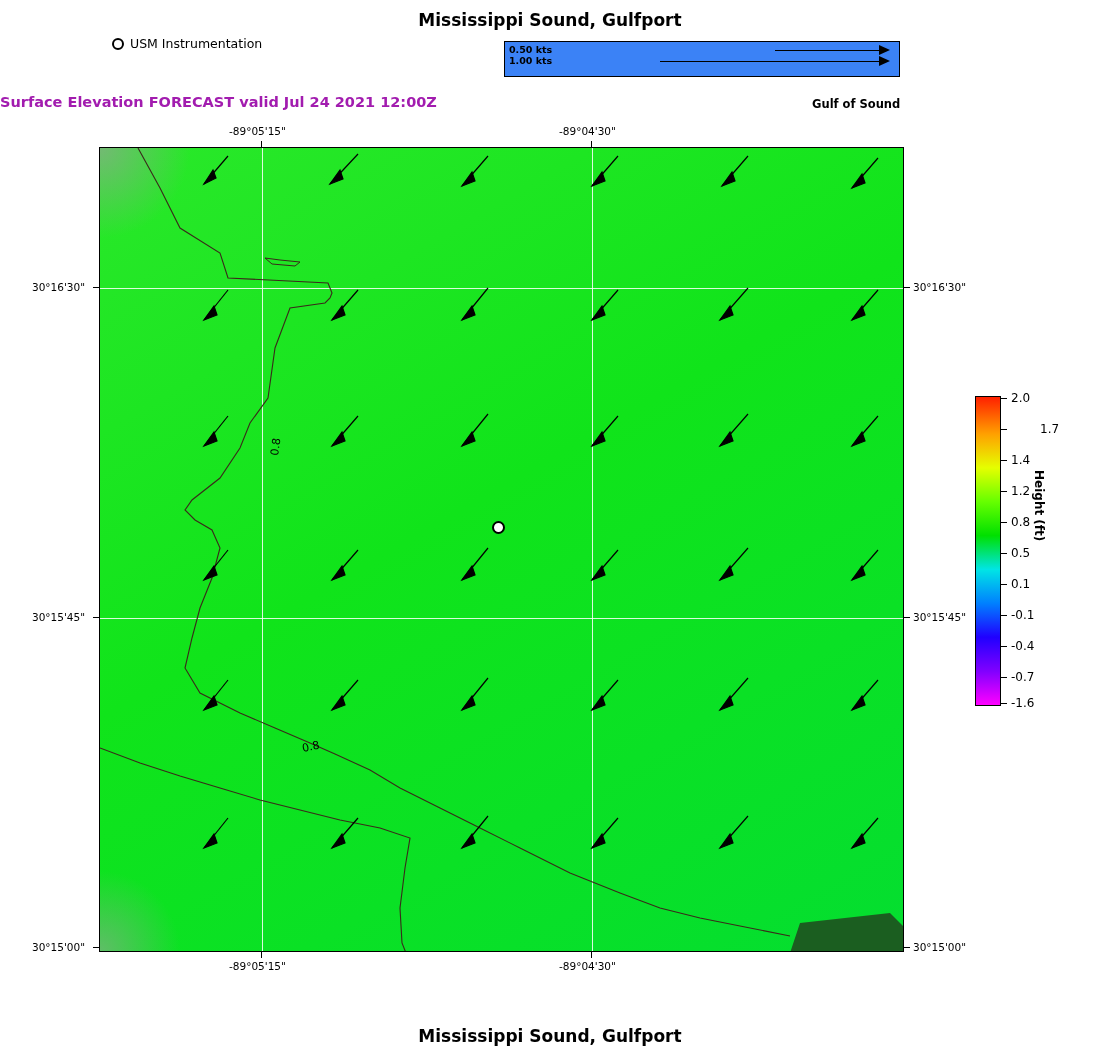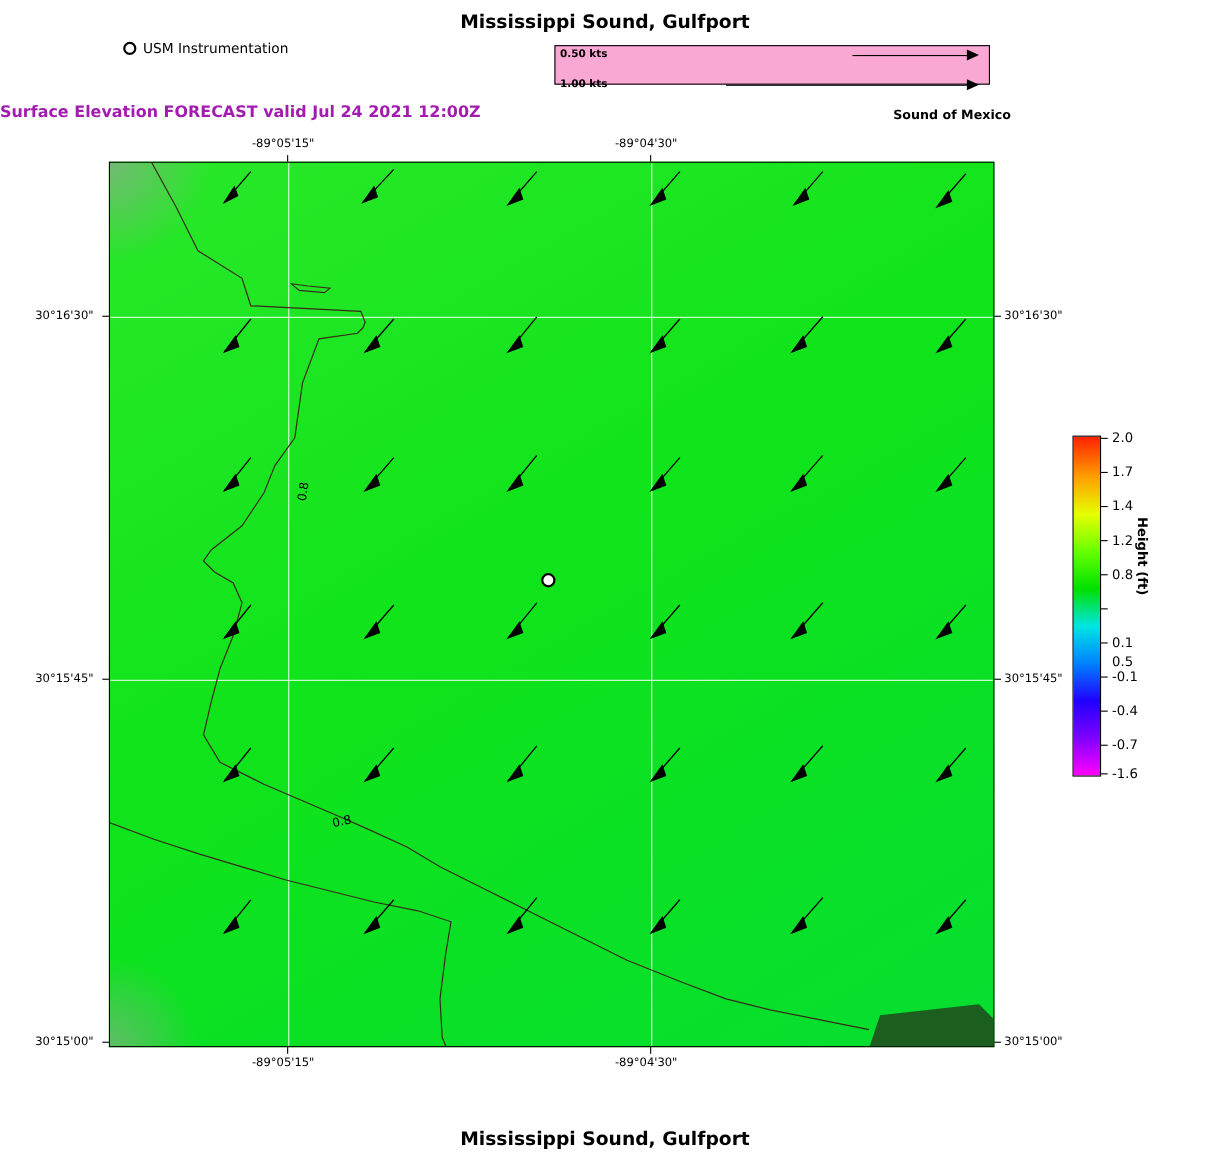--- a/index.html
+++ b/index.html
@@ -21,21 +21,21 @@
   #legend-usm{
     left:112px;top:36px;display:flex;align-items:center;gap:6px;
     font-size:12.5px;color:#000;
   }
   .usm-dot{
     width:12px;height:12px;border-radius:50%;
     border:2px solid #000;background:#fff;box-sizing:border-box;
   }
   #vector-key{
     left:504px;top:41px;width:396px;height:36px;
-    border:1px solid #000;background:#f9a8d4;box-sizing:border-box;
+    border:1px solid #000;background:#3b82f6;box-sizing:border-box;
   }
   .vk-row{position:absolute;left:0;width:396px;height:12px;}
   .vk-label{
     position:absolute;left:4px;top:0px;font-size:9.5px;
     font-weight:bold;color:#000;white-space:nowrap;
   }
   .vk-line{position:absolute;height:1px;background:#000;top:6px;}
   .vk-head{
     position:absolute;top:1px;width:0;height:0;
     border-top:5px solid transparent;border-bottom:5px solid transparent;
@@ -99,29 +99,29 @@
   <span class="usm-dot"></span>
   <span>USM Instrumentation</span>
 </div>
 
 <div class="abs" id="vector-key">
   <div class="vk-row" style="top:2px;">
     <span class="vk-label">0.50 kts</span>
     <span class="vk-line" style="left:270px;width:104px;"></span>
     <span class="vk-head" style="left:374px;"></span>
   </div>
-  <div class="vk-row" style="top:13px;margin-top:16px;">
+  <div class="vk-row" style="top:13px;">
     <span class="vk-label">1.00 kts</span>
     <span class="vk-line" style="left:155px;width:219px;"></span>
     <span class="vk-head" style="left:374px;"></span>
   </div>
 </div>
 
 <div class="abs" id="subtitle">Surface Elevation FORECAST valid Jul 24 2021 12:00Z</div>
-<div class="abs" id="gom-label">Sound of Mexico</div>
+<div class="abs" id="gom-label">Gulf of Sound</div>
 
 <div id="map" class="abs">
   <div class="fld grad-a"></div>
 
   <div class="gridline v" style="left:162px;"></div>
   <div class="gridline v" style="left:492px;"></div>
   <div class="gridline h" style="top:140px;"></div>
   <div class="gridline h" style="top:470px;"></div>
 
   <svg class="overlay" width="805" height="805">
@@ -244,29 +244,29 @@
 <div class="abs ylab" style="left:913px;top:611px;">30°15'45"</div>
 <div class="abs ylab" style="left:913px;top:941px;">30°15'00"</div>
 <div class="abs tick" style="left:904px;top:287px;width:6px;height:1px;"></div>
 <div class="abs tick" style="left:904px;top:617px;width:6px;height:1px;"></div>
 <div class="abs tick" style="left:904px;top:947px;width:6px;height:1px;"></div>
 
 <div class="abs" id="cbar"></div>
 <div class="abs cb-tick" style="top:398px;"></div>
 <div class="abs cb-lab" style="top:398px;">2.0</div>
 <div class="abs cb-tick" style="top:429px;"></div>
-<div class="abs cb-lab" style="top:429px;">1.7</div>
+<div class="abs cb-lab" style="top:429px;margin-left:29px;">1.7</div>
 <div class="abs cb-tick" style="top:460px;"></div>
 <div class="abs cb-lab" style="top:460px;">1.4</div>
 <div class="abs cb-tick" style="top:491px;"></div>
 <div class="abs cb-lab" style="top:491px;">1.2</div>
 <div class="abs cb-tick" style="top:522px;"></div>
 <div class="abs cb-lab" style="top:522px;">0.8</div>
 <div class="abs cb-tick" style="top:553px;"></div>
-<div class="abs cb-lab" style="top:553px;margin-top:48px;">0.5</div>
+<div class="abs cb-lab" style="top:553px;">0.5</div>
 <div class="abs cb-tick" style="top:584px;"></div>
 <div class="abs cb-lab" style="top:584px;">0.1</div>
 <div class="abs cb-tick" style="top:615px;"></div>
 <div class="abs cb-lab" style="top:615px;">-0.1</div>
 <div class="abs cb-tick" style="top:646px;"></div>
 <div class="abs cb-lab" style="top:646px;">-0.4</div>
 <div class="abs cb-tick" style="top:677px;"></div>
 <div class="abs cb-lab" style="top:677px;">-0.7</div>
 <div class="abs cb-tick" style="top:703px;"></div>
 <div class="abs cb-lab" style="top:703px;">-1.6</div>

